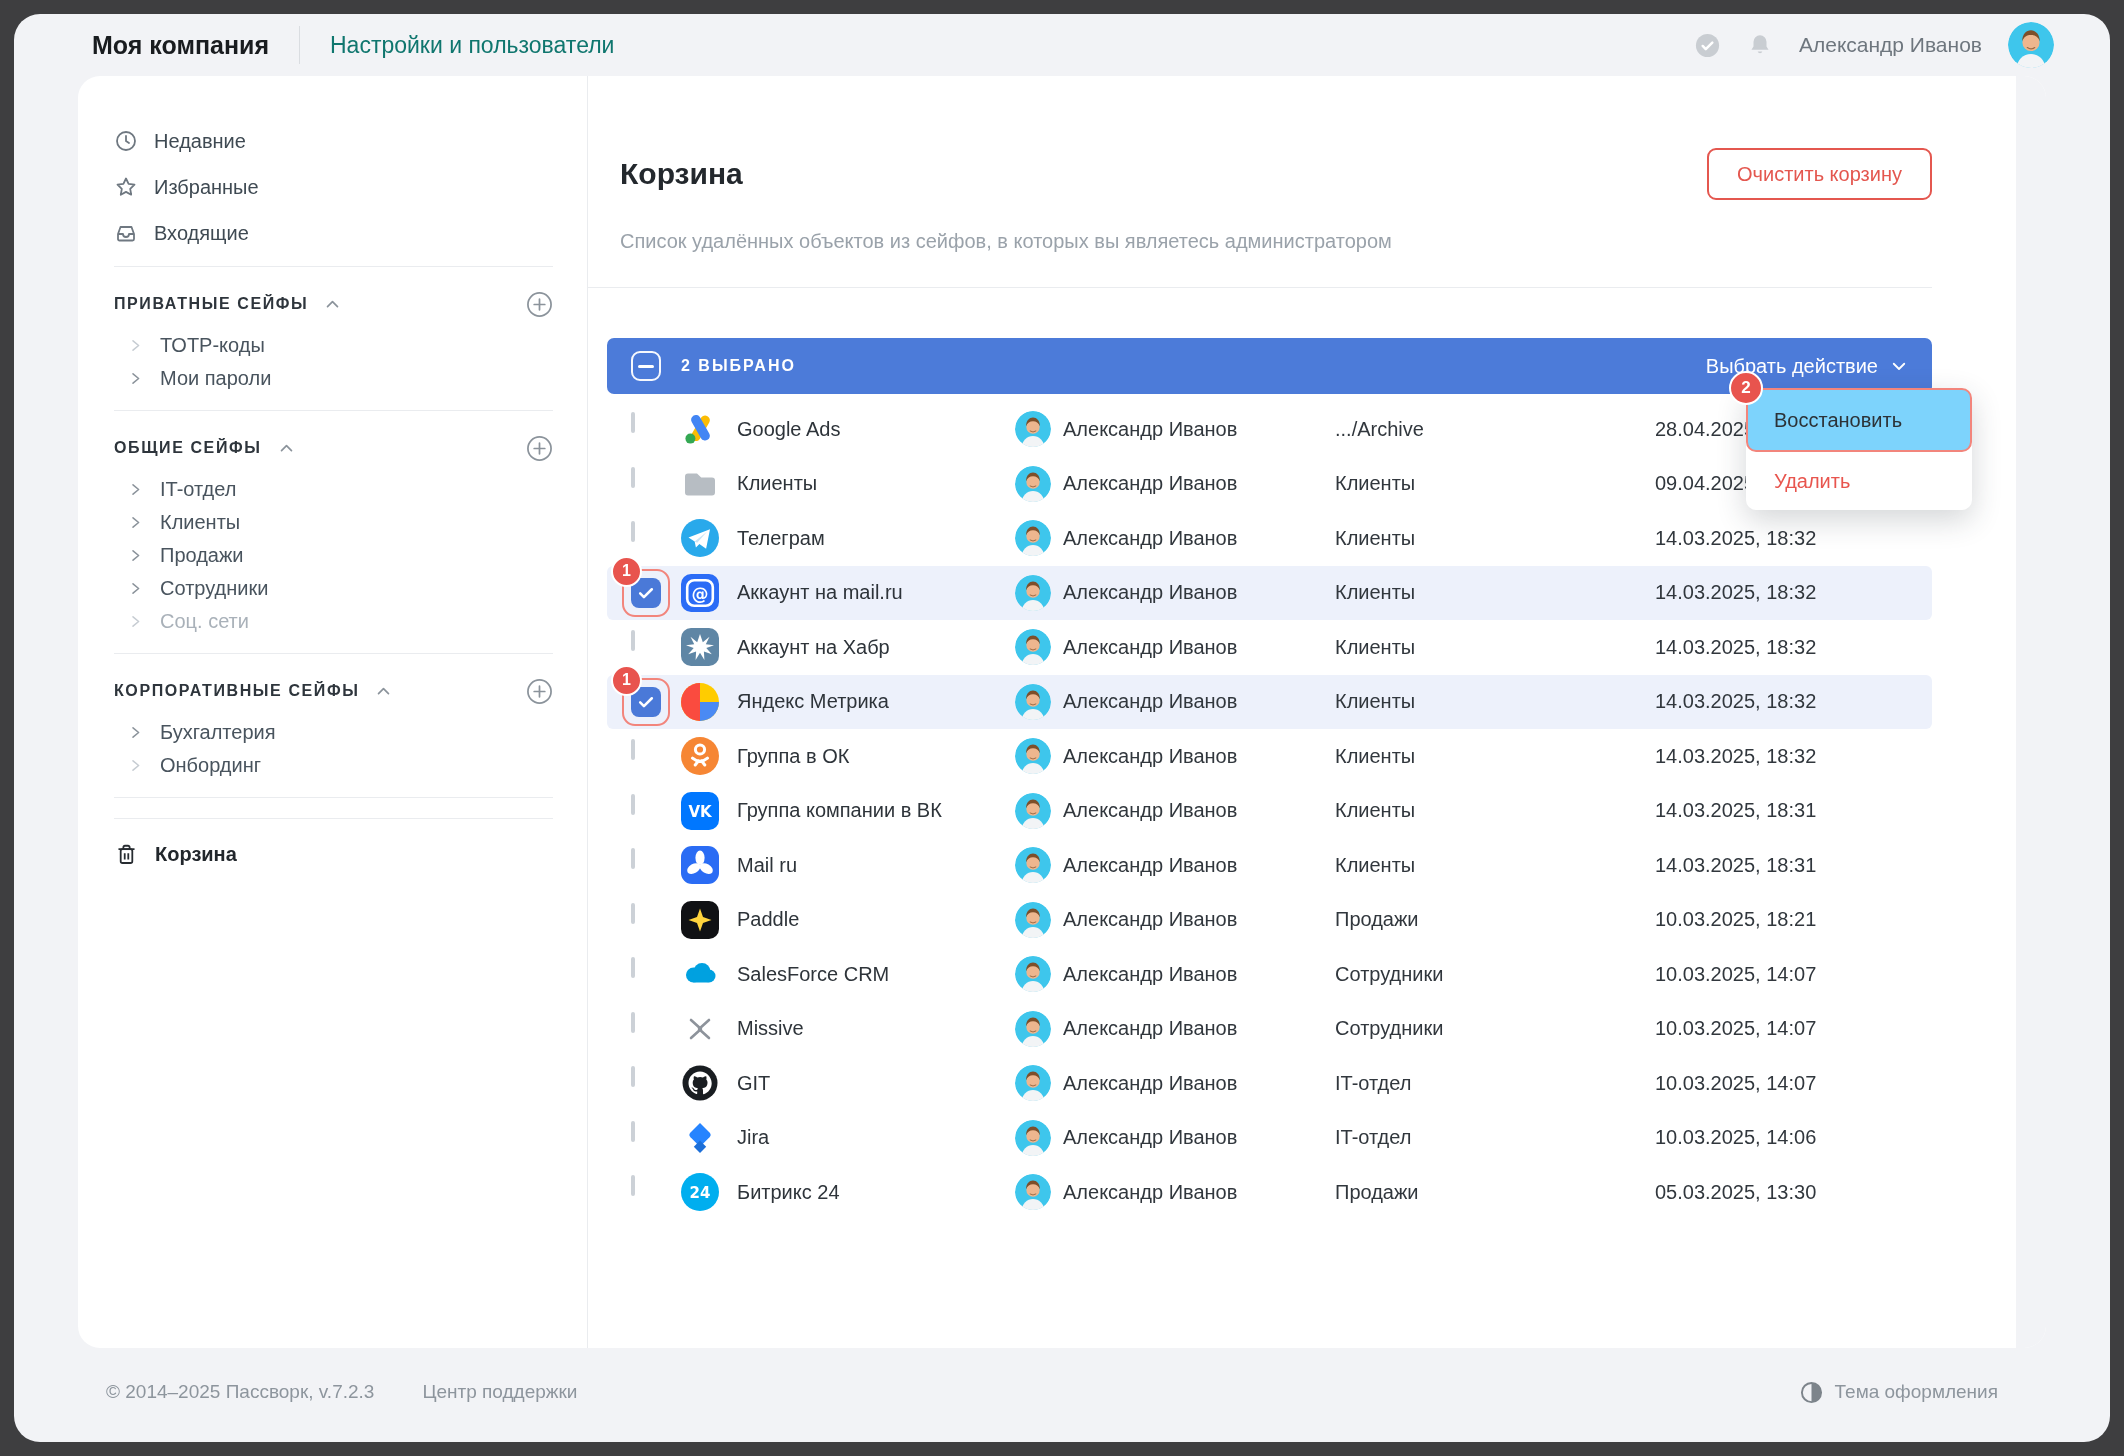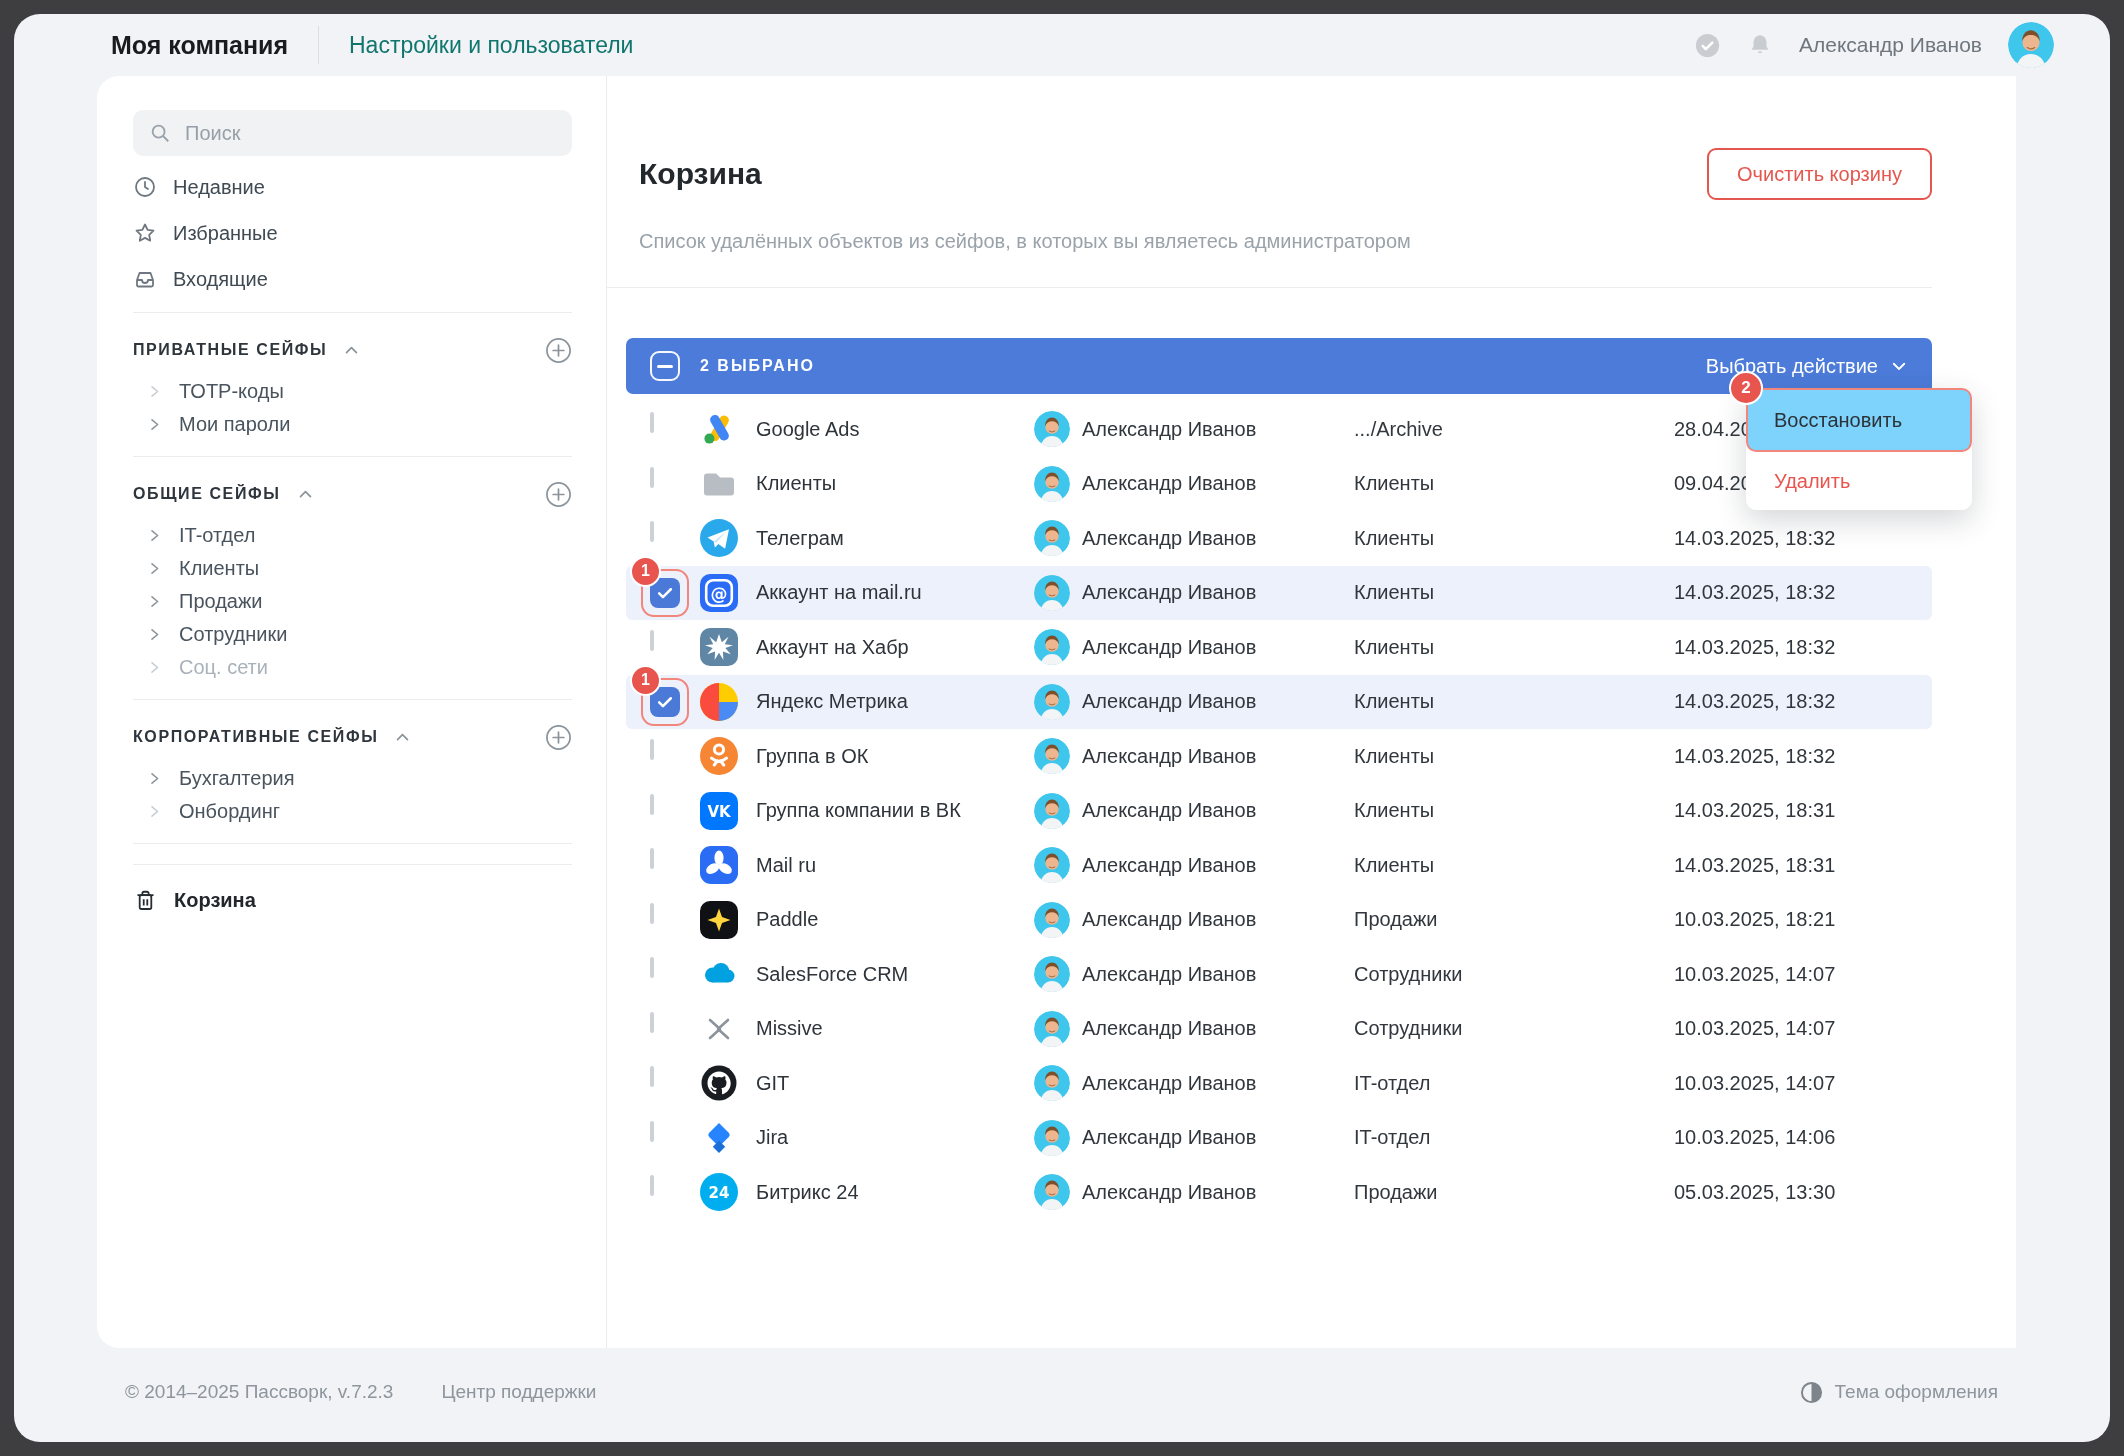--- a/index.html
+++ b/index.html
@@ -4,21 +4,21 @@
 <style>
   html,body{margin:0;padding:0;}
   body{
     width:2124px;height:1456px;position:relative;overflow:hidden;
     background:#3e3e40;
     font-family:"Liberation Sans","DejaVu Sans",sans-serif;
     -webkit-font-smoothing:antialiased;
   }
   .window{
     position:absolute;inset:14px;background:#f2f3f6;border-radius:26px;
-    display:flex;flex-direction:column;overflow:hidden;padding-left:19px;
+    display:flex;flex-direction:column;overflow:hidden;
   }
   
   .app-header{flex:0 0 62px;display:flex;align-items:center;padding:0 56px 0 78px;}
   .company{font-size:25px;font-weight:700;color:#191c1f;}
   .hdr-sep{width:1px;height:38px;background:#dadde1;margin:0 30px;}
   .hdr-nav{font-size:23px;color:#0f766e;}
   .hdr-right{margin-left:auto;display:flex;align-items:center;gap:26px;}
   .hdr-user{font-size:21px;color:#6e767e;}
   .avatar{border-radius:50%;overflow:hidden;flex:0 0 auto;}
   .avatar svg{display:block;}
@@ -126,29 +126,20 @@
             <path d="M8.5 44a13.5 13.5 0 0 1 27 0z" fill="#f2f4f6"></path>
             <path d="M18.5 24.5q3.5 2.5 7 0" stroke="#9c6b45" stroke-width="1.2" fill="none" stroke-linecap="round"></path>
           </svg>
         </span>
     </div>
   </div>
 
   <div class="card">
 
     <div class="sidebar">
-      <div class="search">
-        <span class="gicon">
-            <svg viewBox="0 0 24 24" width="22" height="22" fill="none" stroke="#99a1a9" stroke-width="2">
-              <circle cx="10.5" cy="10.5" r="6.5"></circle>
-              <path d="M15.5 15.5L21 21"></path>
-            </svg>
-          </span>
-        <input type="text" placeholder="Поиск" style="">
-      </div>
       <div class="quick" id="quick-list">
           <div class="quick-item">
             <span class="gicon">
               <svg viewBox="0 0 24 24" width="24" height="24" fill="none" stroke="#6f7881" stroke-width="1.8">
                 <circle cx="12" cy="12" r="9"></circle>
                 <path d="M12 7v5l3 2" stroke-linecap="round"></path>
               </svg>
             </span>
             <span>Недавние</span>
           </div>

